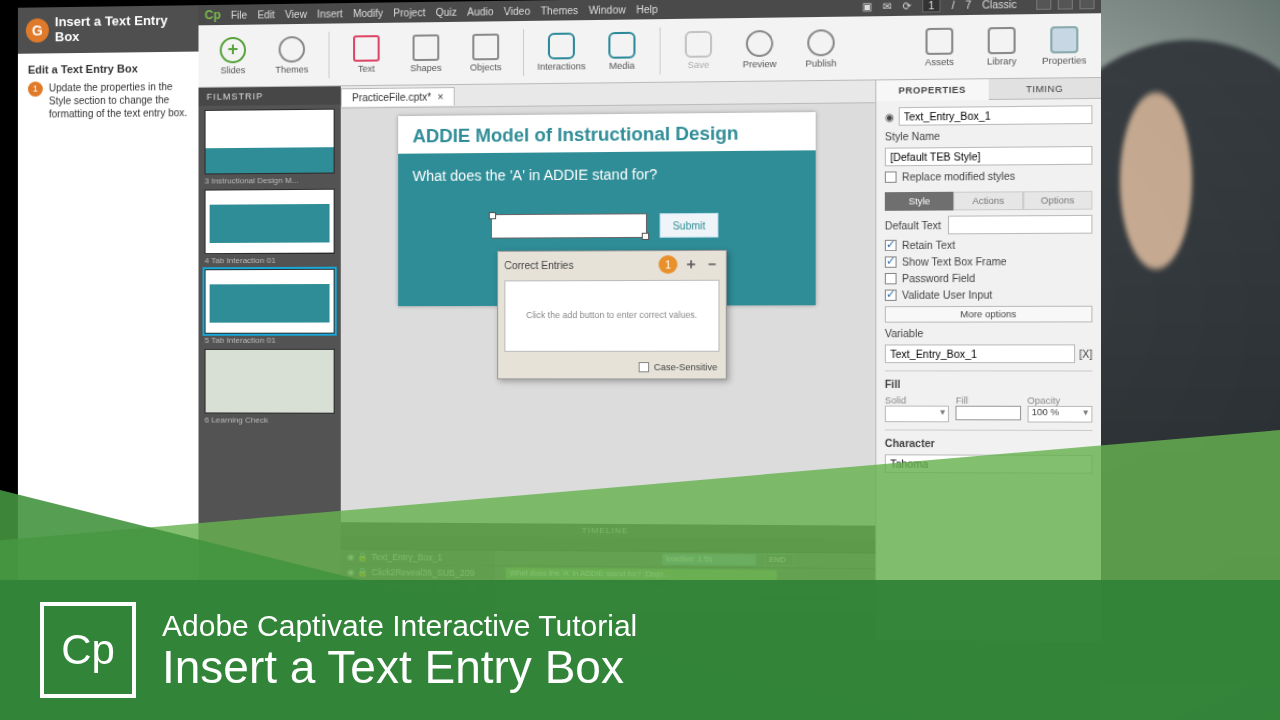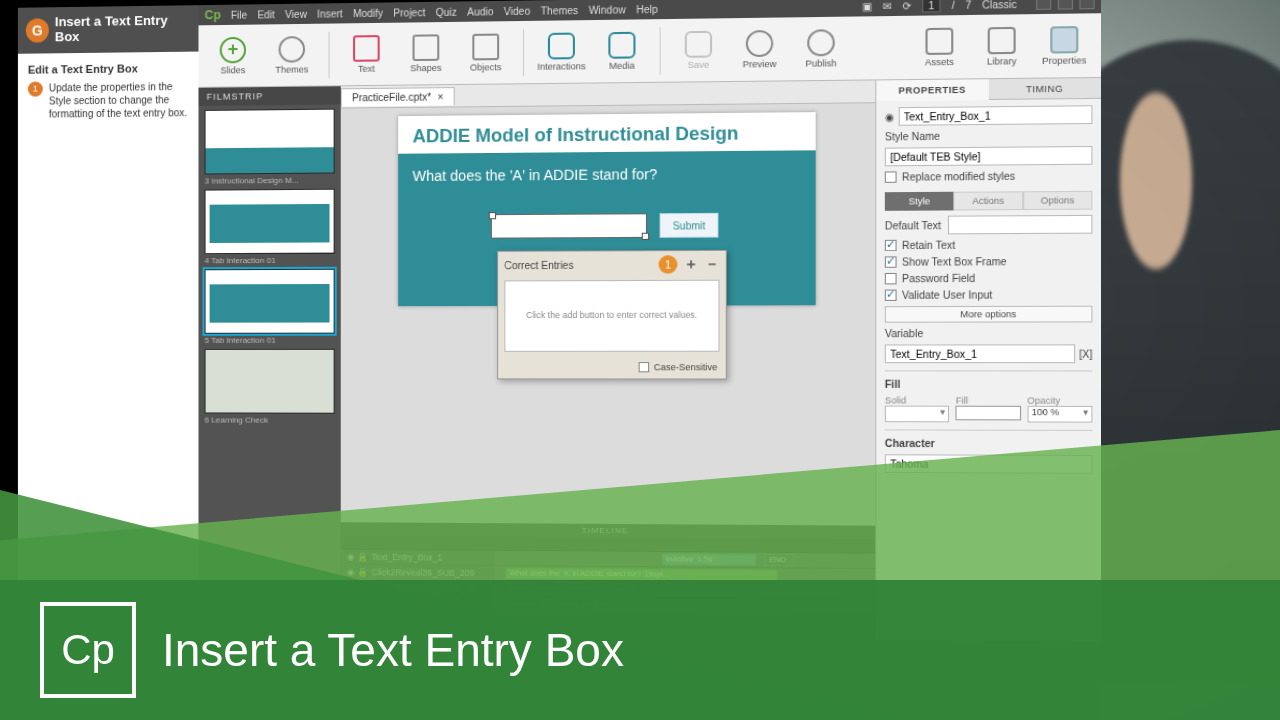--- a/index.html
+++ b/index.html
@@ -402,16 +402,17 @@
     </div>
   </div>
 </div>
 
 <div class="overlay">
   <div class="triShape"></div>
   <div class="triShape2"></div>
   <div class="bar3">
     <div class="cp-logo">Cp</div>
     <div class="ov-text">
+      <div class="l1">Adobe Captivate Interactive Tutorial</div>
       <div class="l2">Insert a Text Entry Box</div>
     </div>
   </div>
 </div>
 
 </body></html>

